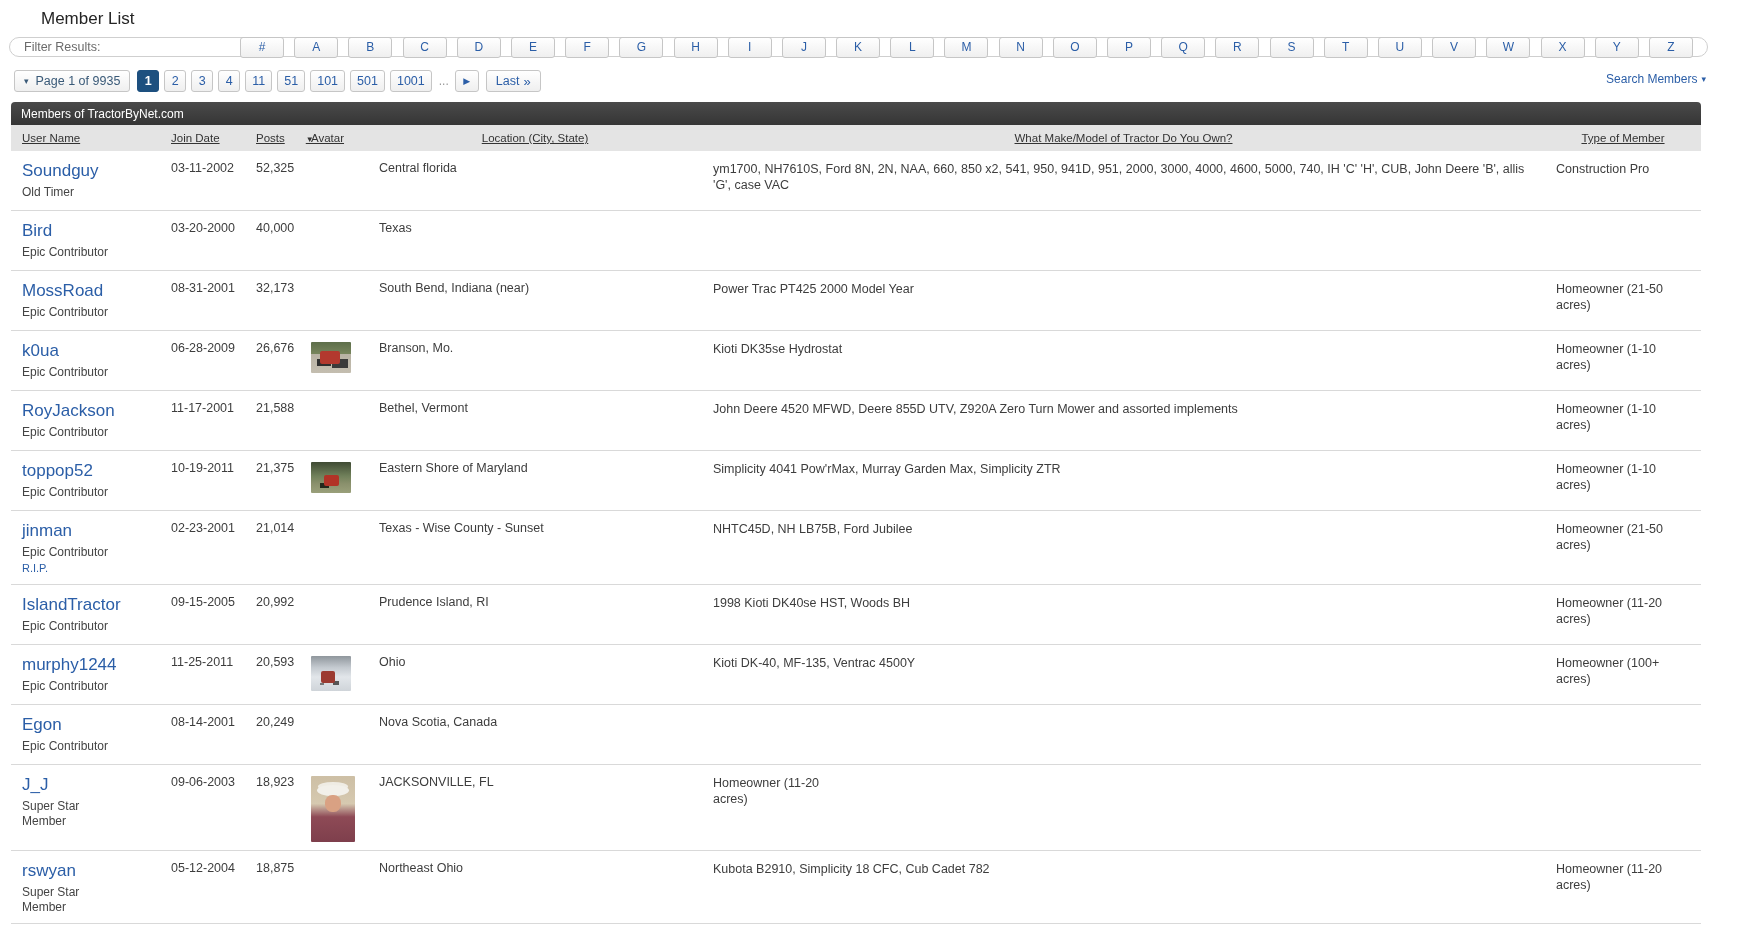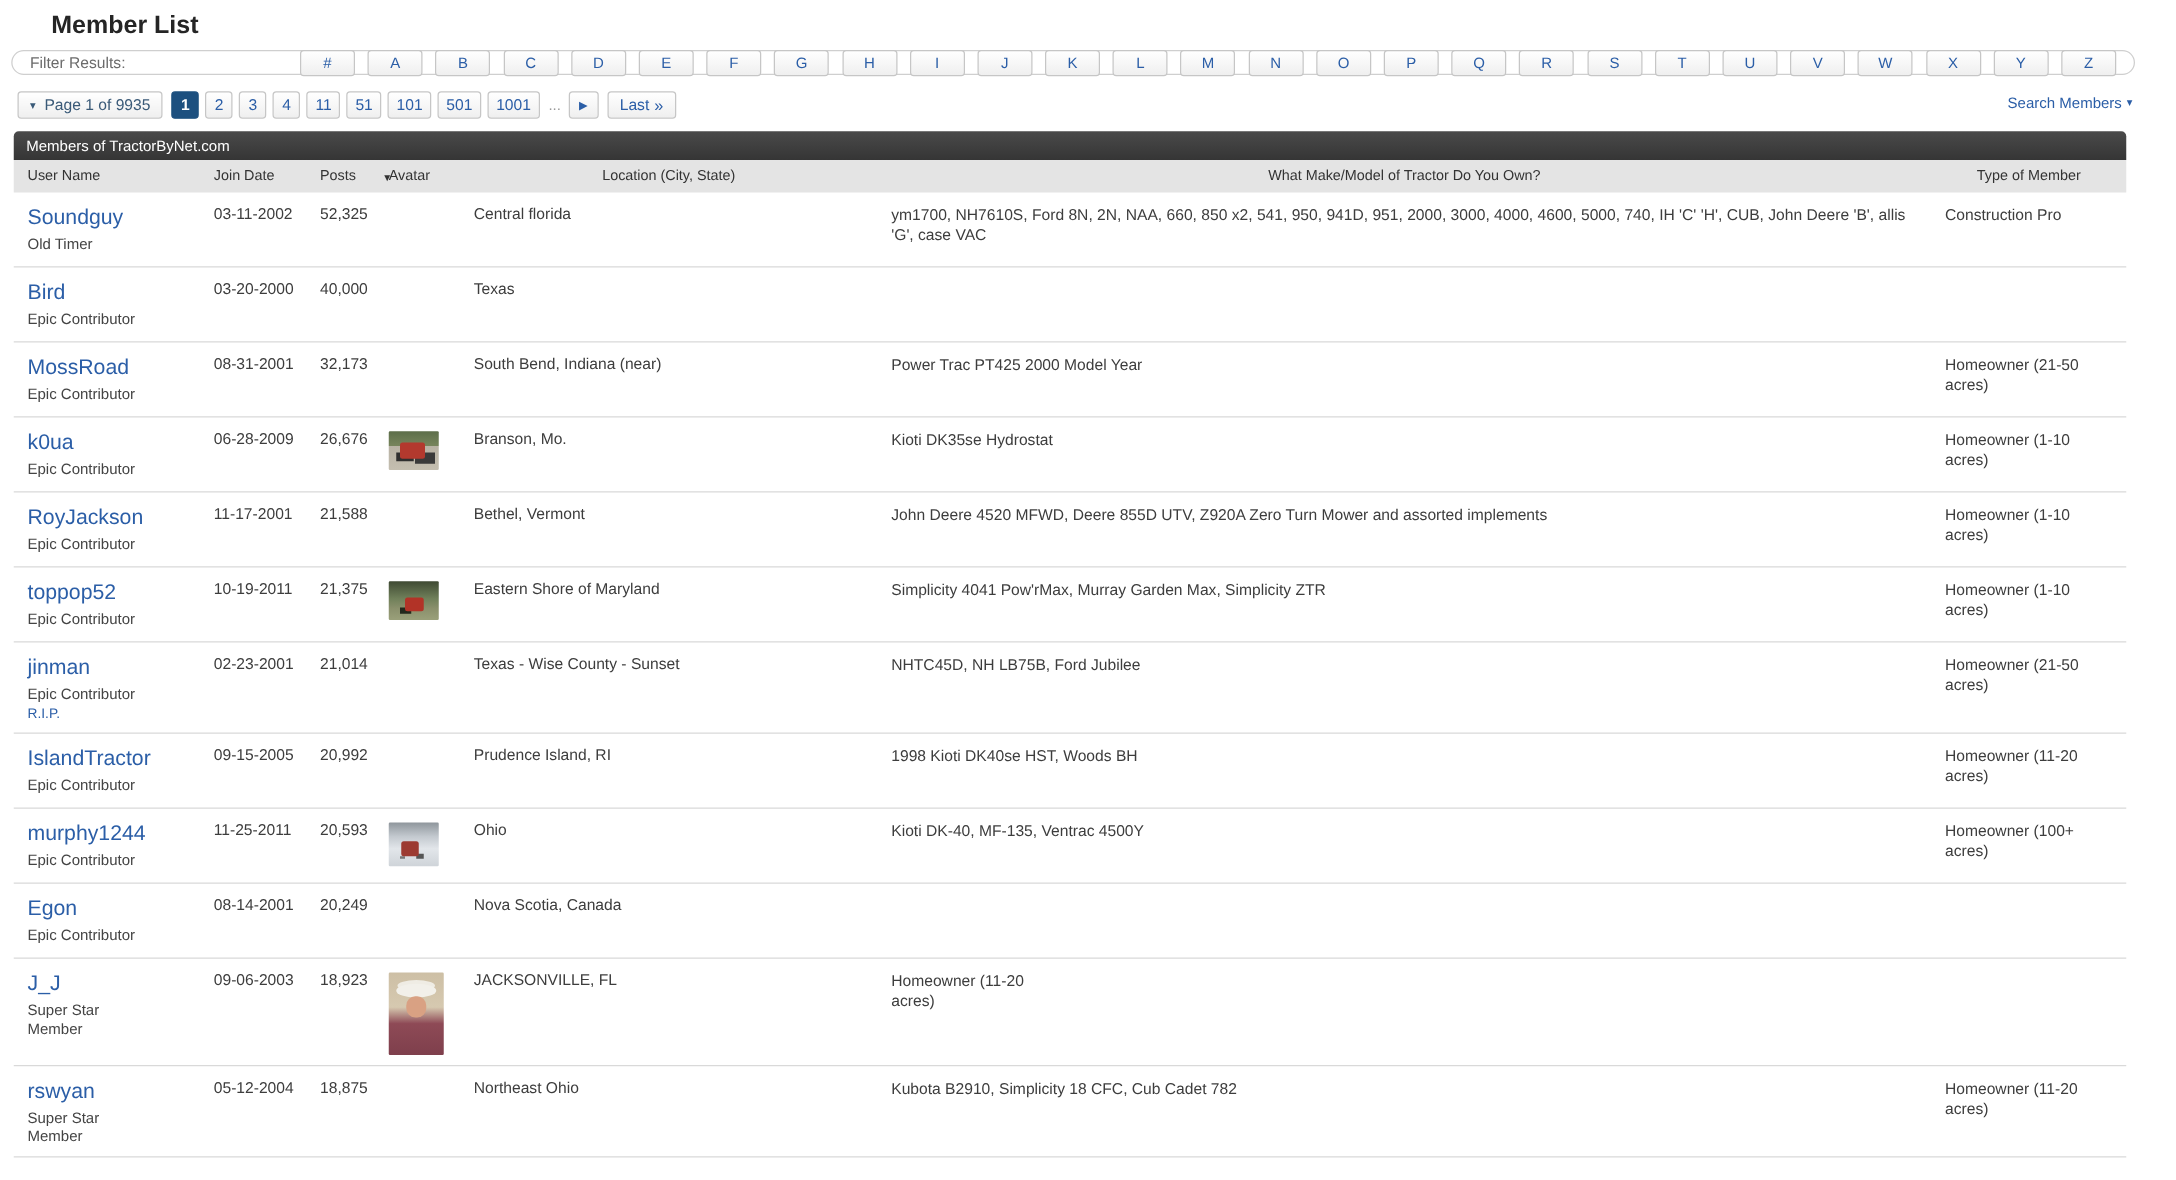--- a/index.html
+++ b/index.html
@@ -11,21 +11,21 @@
   }
   *{box-sizing:border-box;margin:0;padding:0;}
   html,body{background:#fff;}
   body{
     width:1741px;height:944px;overflow:hidden;position:relative;
     font-family:"Liberation Sans",sans-serif;color:var(--text);
   }
   a{color:var(--link);cursor:pointer;}
 
   
-  .page-title{margin:9px 0 8px 41px;font-size:20px;font-weight:bold;color:#252525;}
+  .page-title{margin:9px 0 8px 41px;font-size:17px;font-weight:normal;color:#252525;}
 
   
   .filter-bar{
     margin:0 33px 0 9px;height:20px;border:1px solid #cfcfcf;border-radius:10px;
     display:flex;align-items:center;padding:0 14px;background:#fff;
   }
   .filter-label{flex:0 0 216px;font-size:12.5px;color:#6b6b6b;}
   .letters{flex:1;display:flex;justify-content:space-between;align-items:center;}
   .btn{
     display:inline-flex;align-items:center;justify-content:center;
@@ -59,21 +59,21 @@
   .member-table{margin:10px 0 0 11px;width:1690px;}
   .table-titlebar{
     height:23px;border-radius:4px 4px 0 0;
     background:linear-gradient(#4a4a4a,#353535);
     color:#fff;font-size:12px;display:flex;align-items:center;padding-left:10px;
   }
   .col-headers{
     height:26px;background:#e4e4e4;display:flex;align-items:center;
     font-size:11.5px;color:#333;
   }
-  .col{flex-shrink:0;}
+  .col{flex-shrink:0;text-decoration:underline;}
   .col-user{width:149px;padding-left:11px;}
   .col-join{width:85px;padding-left:11px;}
   .col-posts{width:55px;padding-left:11px;display:flex;align-items:flex-end;gap:21px;}
   .col-avatar{width:68px;padding-left:11px;}
   .col-location{width:334px;text-align:center;}
   .col-tractor{width:843px;text-align:center;}
   .col-type{width:156px;text-align:center;}
   .sort-caret{font-size:8px;color:#333;}
 
   .member-row{

